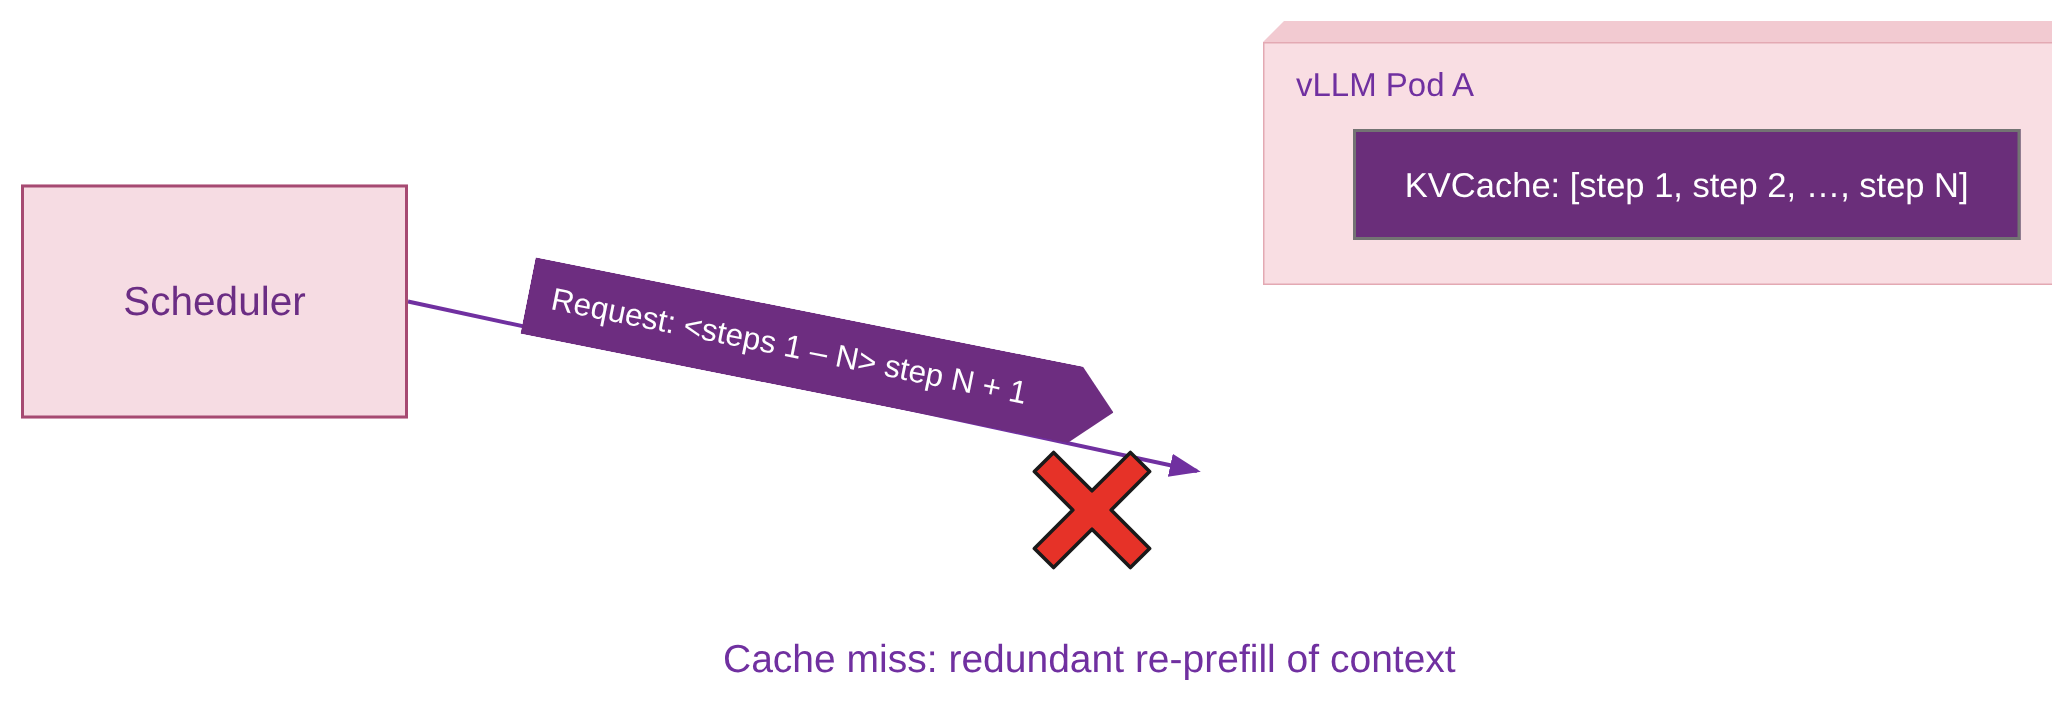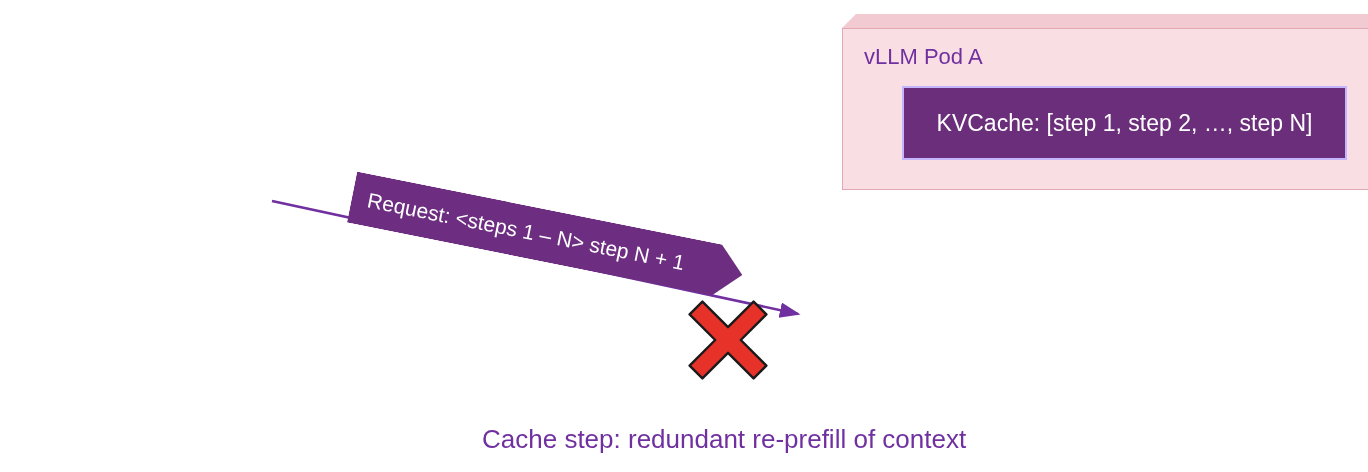--- a/index.html
+++ b/index.html
@@ -91,21 +91,21 @@
     position: absolute;
     display: flex; align-items: center; justify-content: center;
     box-sizing: border-box;
     font-size: 23px;
     z-index: 4;
   }
   .kv-dark {
     left: 60px; top: 72px;
     width: 445px; height: 74px;
     background: #6a2e7a;
-    border: 2px solid #c4b5fd;
+    border: 2px solid #737373;
     color: #ffffff;
   }
   .kv-light {
     left: 65px; top: 72px;
     width: 438px; height: 74px;
     background: #fdf4f5;
     border: 1.5px solid #8a4a9d;
     color: #7030a0;
   }
 
@@ -135,33 +135,36 @@
 
   <svg class="connector" viewBox="0 0 1368 472">
     <defs>
       <marker id="arrowhead" markerWidth="10" markerHeight="8" refX="7" refY="3" orient="auto" markerUnits="strokeWidth">
         <path d="M0,0 L8,3 L0,6 Z" fill="#7030a0"></path>
       </marker>
     </defs>
     <line x1="272" y1="201" x2="798" y2="314" stroke="#7030a0" stroke-width="2.6" marker-end="url(#arrowhead)"></line>
   </svg>
 
+  <div class="scheduler-box">
+    <span class="label">Scheduler</span>
+  </div>
 
   <div class="banner">
     <span>Request: &lt;steps 1 – N&gt; step N + 1</span>
   </div>
 
   <div class="pod pod-a">
     <div class="face-top"></div>
     <div class="face-right"></div>
     <div class="face-front"></div>
     <div class="pod-title">vLLM Pod A</div>
     <div class="kv kv-dark">KVCache: [step 1, step 2, …, step N]</div>
   </div>
 
 
   <svg class="red-x" viewBox="0 0 100 100">
     <polygon points="18,2 50,34 82,2 98,18 66,50 98,82 82,98 50,66 18,98 2,82 34,50 2,18" fill="#e63228" stroke="#1a1a1a" stroke-width="3" stroke-linejoin="round"></polygon>
   </svg>
 
-  <div class="caption">Cache step: redundant re-prefill of context</div>
+  <div class="caption">Cache miss: redundant re-prefill of context</div>
 
 </div>
 
 </body></html>

